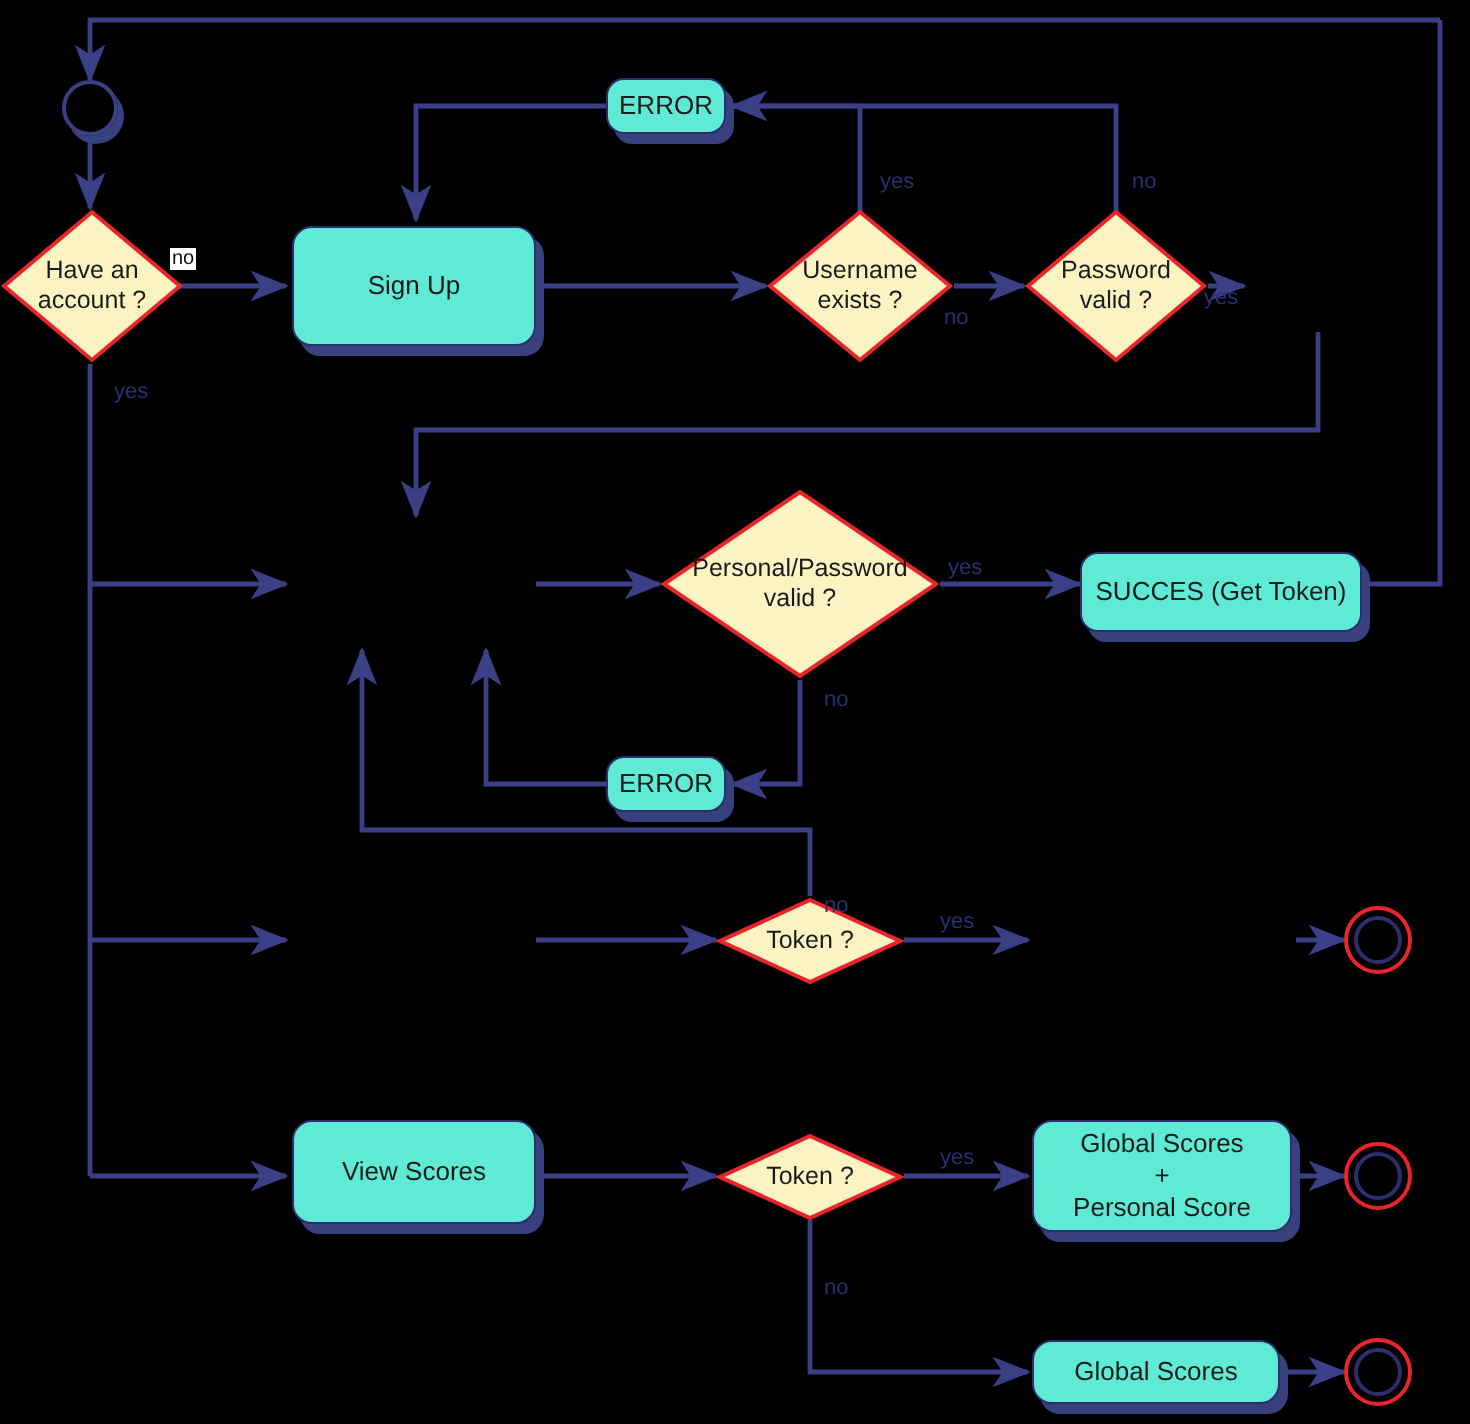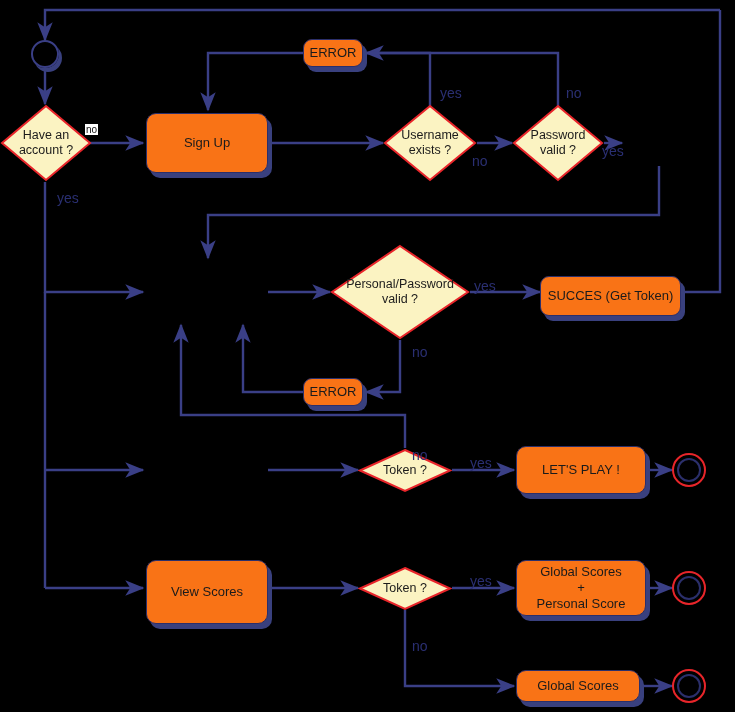--- a/index.html
+++ b/index.html
@@ -4,39 +4,39 @@
 <style>
   html,body{margin:0;padding:0;background:#000;}
   body{width:735px;height:712px;overflow:hidden;font-family:"Liberation Sans",sans-serif;}
   #stage{position:relative;width:735px;height:712px;background:#000000;}
   svg#wires{position:absolute;left:0;top:0;width:735px;height:712px;}
 
   .node{position:absolute;box-sizing:border-box;display:flex;align-items:center;justify-content:center;text-align:center;}
 
   
   .box{
-    background:#f97316;border:1px solid #2b2f6b;border-radius:10px;
+    background:#5eead4;border:1px solid #2b2f6b;border-radius:10px;
     color:#1b1b1b;font-size:13px;line-height:16px;
     box-shadow:4px 5px 0 0 #39407e;
   }
   .box.small{font-size:13px;border-radius:9px;}
 
   
   .dia{background:transparent;}
   .dia .shape{position:absolute;left:0;top:0;width:100%;height:100%;}
   .dia .txt{position:relative;z-index:2;color:#1b1b1b;font-size:12.5px;line-height:15px;width:100%;text-align:center;}
 
   
   .circ{border-radius:50%;}
   .start-circ{border:2px solid #3a3f86;background:transparent;box-shadow:3px 4px 0 0 #39407e;}
   .end-circ{border:2px solid #e8252a;background:transparent;}
   .end-inner{position:absolute;left:3px;top:3px;right:3px;bottom:3px;border-radius:50%;border:2px solid #2b2f6b;}
 
   
-  .elabel{position:absolute;font-size:14px;color:#2a2f72;background:transparent;letter-spacing:0px;z-index:5;}
+  .elabel{position:absolute;font-size:11px;color:#2a2f72;background:transparent;letter-spacing:0px;z-index:5;}
   .elabel.onwhite{background:#ffffff;color:#111;font-size:10px;padding:0 1px;}
 </style>
 </head>
 <body>
 
 <div id="stage">
 
   <svg id="wires" viewBox="0 0 735 712">
     <defs>
       <marker id="arw" markerWidth="9" markerHeight="9" refX="7.4" refY="3.2" orient="auto">
@@ -182,29 +182,26 @@
 
   <div class="node dia" style="left:358px;top:448px;width:94px;height:45px;">
     <svg class="shape" viewBox="0 0 94 45" preserveAspectRatio="none">
       <polygon points="47,2 92,22.5 47,43 2,22.5" fill="#fbf3c2" stroke="#e8252a" stroke-width="2"></polygon>
     </svg>
     <div class="txt">
       <div>Token ?</div>
     </div>
   </div>
 
-  <div class="node box" style="left:516px;top:446px;width:130px;height:48px;">
-    <span>LET'S PLAY !</span>
-  </div>
 
   <div class="node circ end-circ" style="left:672px;top:453px;width:34px;height:34px;">
     <span class="end-inner"></span>
   </div>
 
-  <div class="node box" style="left:146px;top:560px;width:122px;height:64px;">
+  <div class="node box" style="left:146px;top:560px;width:122px;height:52px;">
     <span>View Scores</span>
   </div>
 
   <div class="node dia" style="left:358px;top:566px;width:94px;height:45px;">
     <svg class="shape" viewBox="0 0 94 45" preserveAspectRatio="none">
       <polygon points="47,2 92,22.5 47,43 2,22.5" fill="#fbf3c2" stroke="#e8252a" stroke-width="2"></polygon>
     </svg>
     <div class="txt">
       <div>Token ?</div>
     </div>

